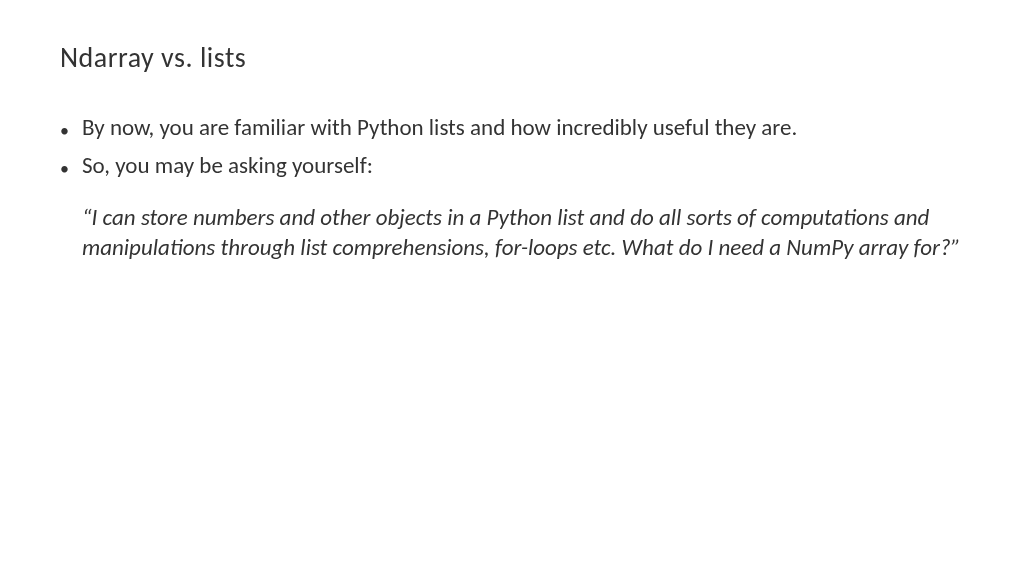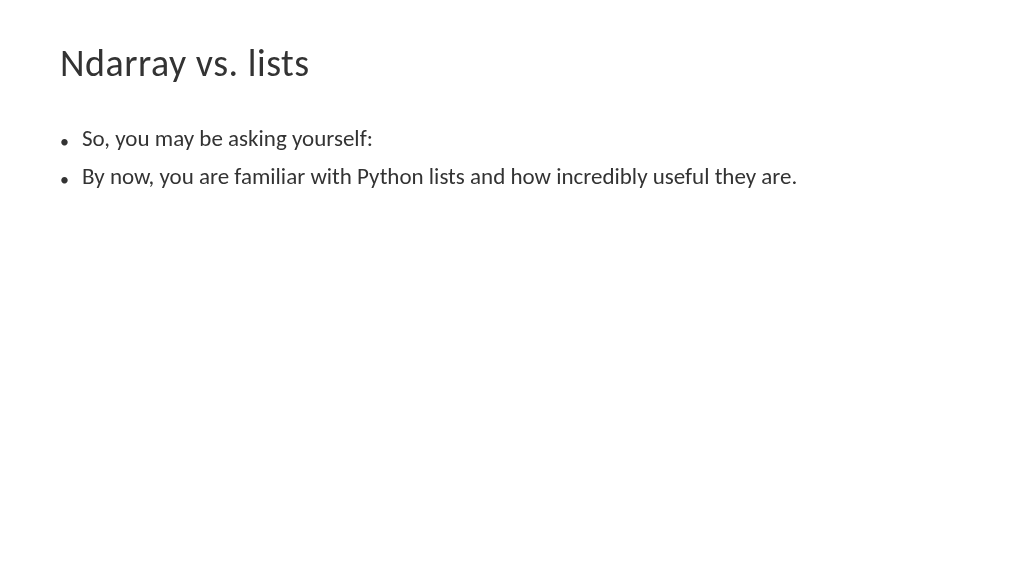--- a/index.html
+++ b/index.html
@@ -10,21 +10,21 @@
     body {
       width: 1024px;
       height: 576px;
       background: #ffffff;
       font-family: Calibri, "Segoe UI", Arial, sans-serif;
       color: #333333;
       padding: 40px 60px 40px 60px;
       overflow: hidden;
     }
     .title {
-      font-size: 38px;
+      font-size: 28px;
       font-weight: 400;
       color: #333333;
       margin-bottom: 38px;
       letter-spacing: 0.5px;
     }
     .content {
       font-size: 23px;
       line-height: 1.3;
       color: #333333;
     }
@@ -52,22 +52,23 @@
     }
   </style>
 </head>
 <body>
 
 <div class="title">Ndarray vs. lists</div>
 
 <div class="content">
   <div class="bullet-item">
     <div class="bullet-marker"></div>
-    <div class="bullet-text">So, you may be asking yourself:</div>
+    <div class="bullet-text">By now, you are familiar with Python lists and how incredibly useful they are.</div>
   </div>
 
   <div class="bullet-item">
     <div class="bullet-marker"></div>
-    <div class="bullet-text">By now, you are familiar with Python lists and how incredibly useful they are.</div>
+    <div class="bullet-text">So, you may be asking yourself:</div>
   </div>
 
+  <div class="quote-block">“I can store numbers and other objects in a Python list and do all sorts of computations and manipulations through list comprehensions, for-loops etc. What do I need a NumPy array for?”</div>
 
 </div>
 
 </body></html>

